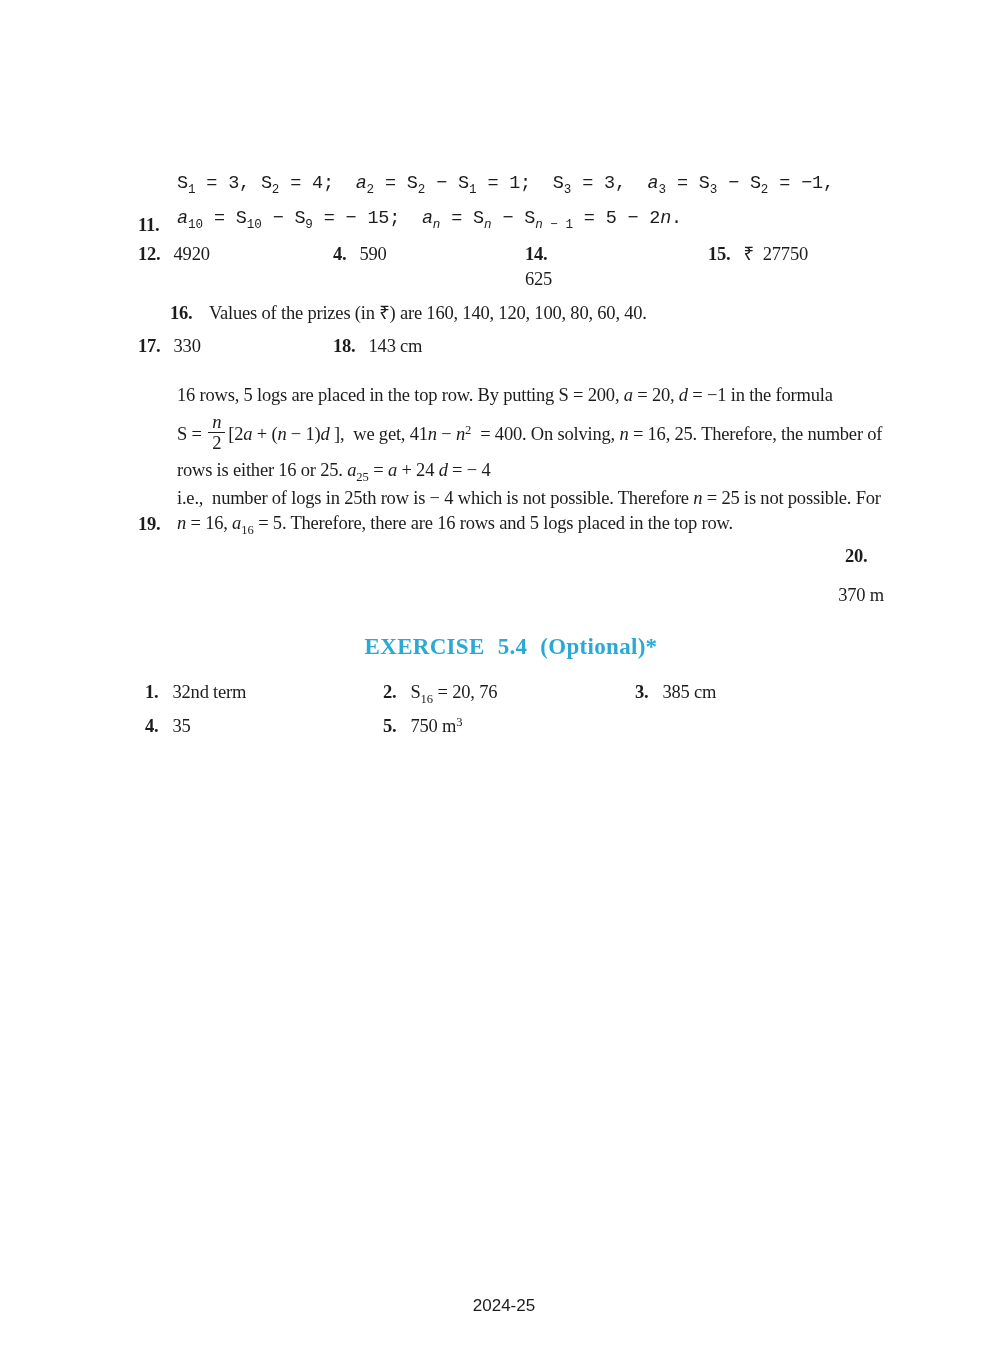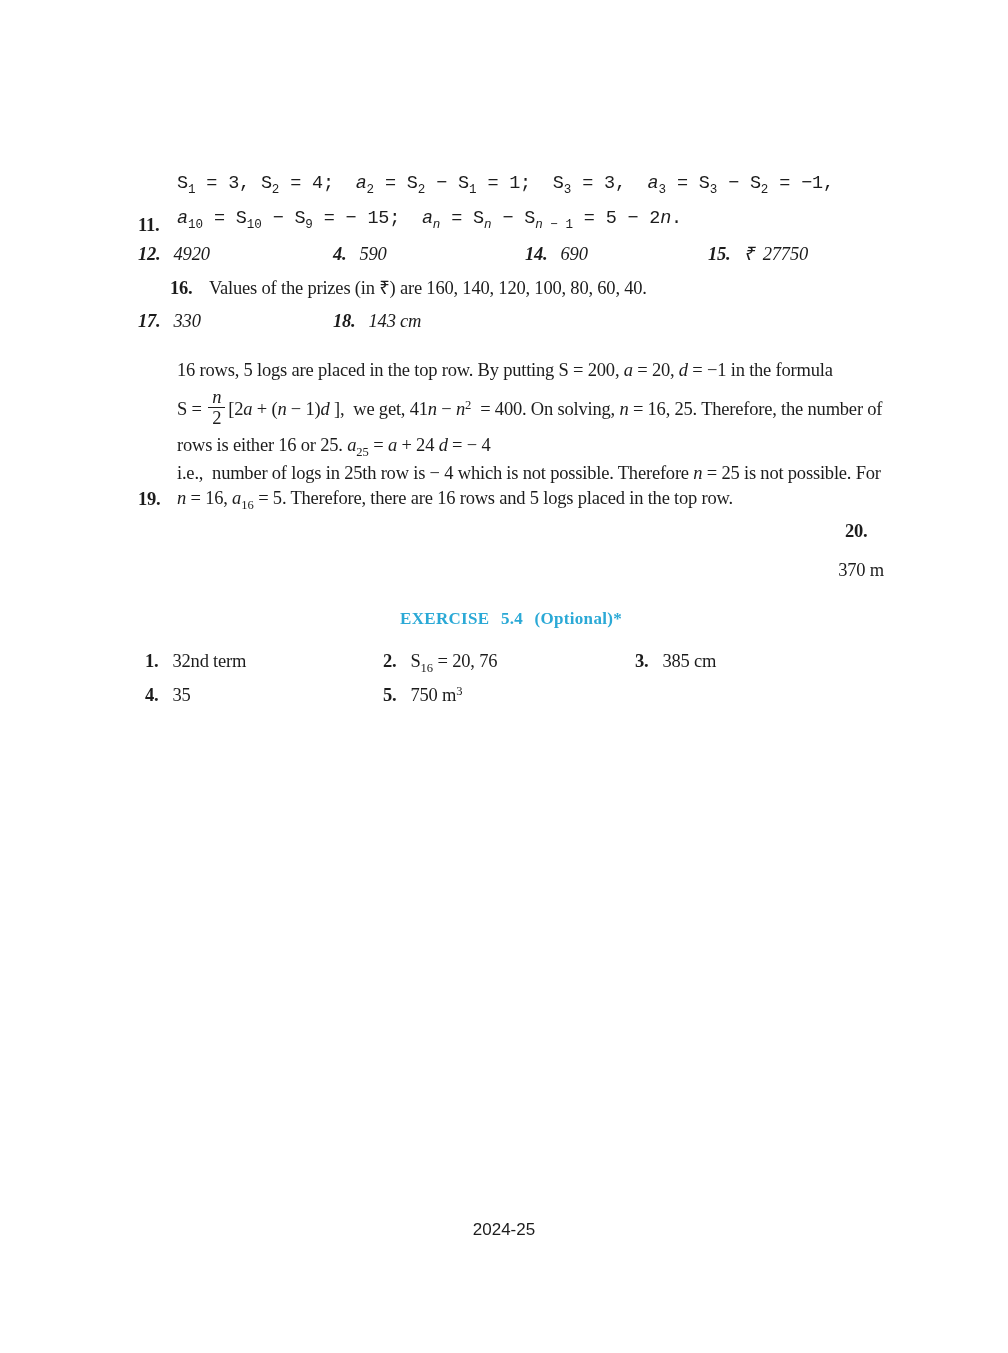--- a/index.html
+++ b/index.html
@@ -15,56 +15,56 @@
   }
   .content{
     position:absolute;
     left:138px;top:166px;width:746px;
   }
   .item{display:flex;align-items:flex-end;}
   .num{font-weight:700;width:39px;flex:0 0 39px;}
   .body{flex:1;}
   .mline{line-height:35px;font-family:Liberation Mono, monospace;}
   .item-11{margin-bottom:6px;}
-  .cols{display:flex;line-height:25px;margin-bottom:9px;font-style:italic;}
+  .cols{display:flex;line-height:25px;margin-bottom:9px;}
   .col{display:flex;}
   .col .num{width:auto;flex:0 0 auto;margin-right:13px;}
   .c4-1{width:195px;}
   .c4-2{width:192px;}
-  .c4-3{width:183px;}
+  .c4-3{width:183px;flex-direction:column;}
   .c4-4{width:175px;}
   .item-16{line-height:25px;margin-bottom:8px;margin-left:32px;}
   .cols-17{margin-bottom:24px;}
   .c2-1{width:195px;}
   .item-19 p{margin:0;line-height:24.5px;}
   .item-19 p.formula{margin:5px 0 3px;line-height:26px;}
   .item-20{margin-top:9px;line-height:25px;flex-direction:column;}
   sub{font-size:68%;vertical-align:-0.38em;line-height:0;letter-spacing:0;}
   sup{font-size:68%;vertical-align:0.45em;line-height:0;letter-spacing:0;}
   .frac{display:inline-block;vertical-align:middle;text-align:center;line-height:1.02;margin:0 3px 4px 2px;}
   .fnum{display:block;padding:0 4px 1px;border-bottom:1.5px solid #1c1c1c;}
   .fden{display:block;padding-top:1px;}
   .heading{
     margin:26px 0 20px;
     text-align:center;
     font-weight:700;
-    font-size:17px;
+    font-size:23px;
     letter-spacing:0.3px;
     word-spacing:7px;
     color:#2BA9D6;
     font-family:"Liberation Serif", serif;
   }
   .ex-rows{margin-left:7px;}
   .ex-row{display:flex;line-height:25px;margin-bottom:9px;}
   .e1{width:238px;}
   .e2{width:252px;}
   .e3{width:200px;}
   .ex-row .num{width:auto;flex:0 0 auto;margin-right:14px;}
   .footer{
-    position:absolute;left:0;top:1220px;width:100%;
+    position:absolute;left:0;top:1296px;width:100%;
     text-align:center;
     font-family:"Liberation Sans", sans-serif;
     font-size:17px;letter-spacing:0;
     color:#1c1c1c;
   }
 </style>
 </head>
 <body>
 
 <div class="page">
@@ -82,21 +82,21 @@
       <div class="col c4-1">
         <span class="num">12.</span>
         <span class="val">4920</span>
       </div>
       <div class="col c4-2">
         <span class="num">4.</span>
         <span class="val">590</span>
       </div>
       <div class="col c4-3">
         <span class="num">14.</span>
-        <span class="val">690</span>
+        <span class="val">625</span>
       </div>
       <div class="col c4-4">
         <span class="num">15.</span>
         <span class="val">₹&nbsp; 27750</span>
       </div>
     </section>
 
     <section class="item item-16">
       <span class="num">16.</span>
       <div class="body">Values of the prizes (in ₹) are 160, 140, 120, 100, 80, 60, 40.</div>

